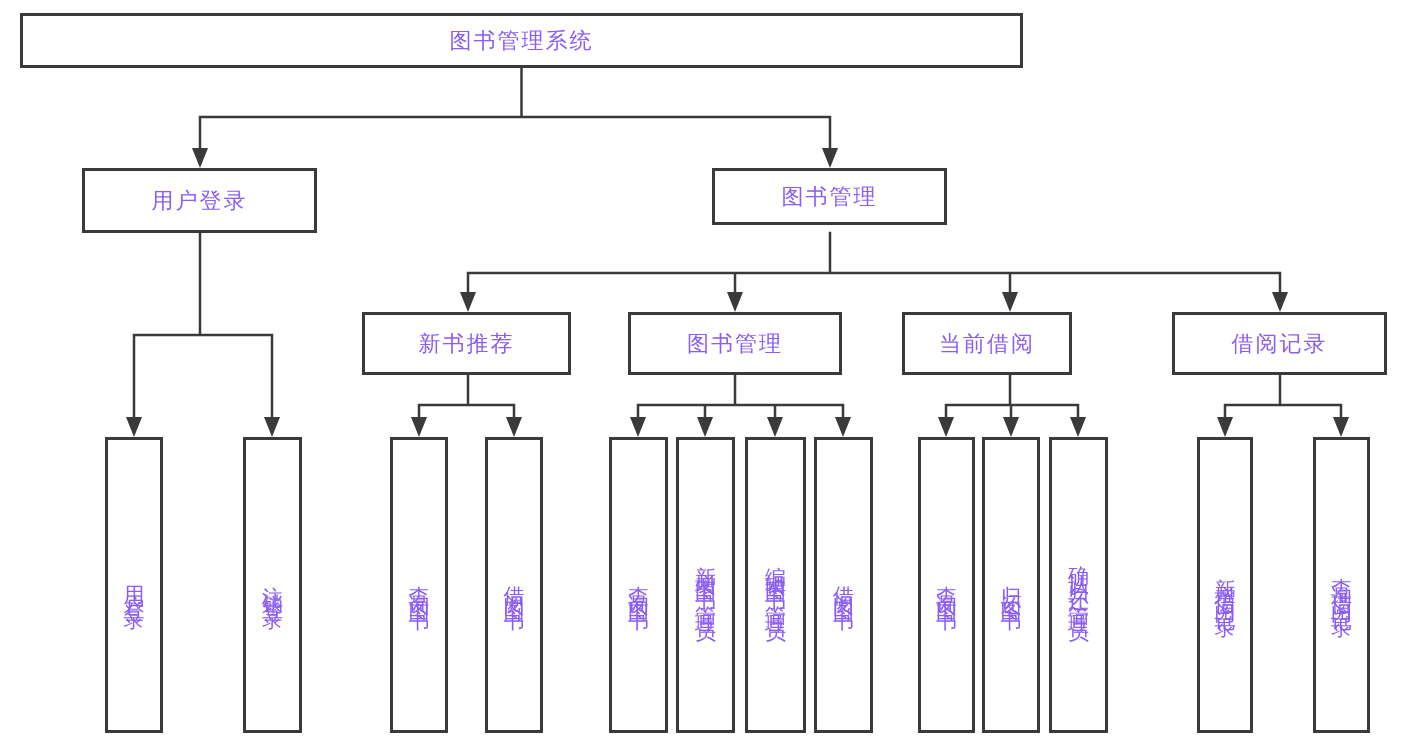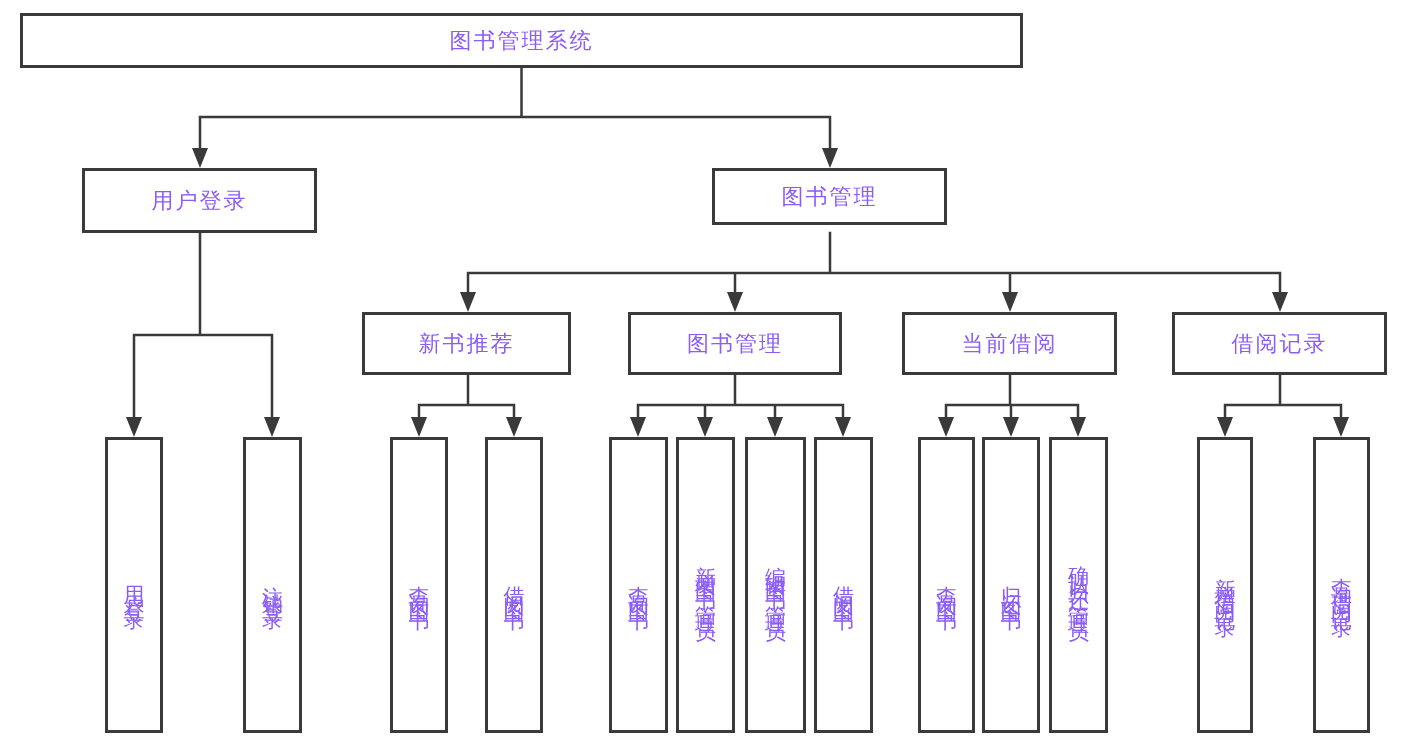--- a/index.html
+++ b/index.html
@@ -79,21 +79,21 @@
     </g>
   </svg>
 
   <div class="node" style="left:20px;top:13px;width:1003px;height:55px;">图书管理系统</div>
 
   <div class="node" style="left:82px;top:168px;width:235px;height:65px;">用户登录</div>
   <div class="node" style="left:712px;top:168px;width:235px;height:57px;">图书管理</div>
 
   <div class="node" style="left:362px;top:312px;width:209px;height:63px;">新书推荐</div>
   <div class="node" style="left:628px;top:312px;width:214px;height:63px;">图书管理</div>
-  <div class="node" style="left:902px;top:312px;width:215px;height:63px;">当前借阅</div>
+  <div class="node" style="left:902px;top:312px;width:170px;height:63px;">当前借阅</div>
   <div class="node" style="left:1172px;top:312px;width:215px;height:63px;">借阅记录</div>
 
   <div class="node v" style="left:105px;top:437px;width:58px;height:296px;">用户登录</div>
   <div class="node v" style="left:243px;top:437px;width:59px;height:296px;">注销登录</div>
 
   <div class="node v" style="left:390px;top:437px;width:58px;height:296px;">查询图书</div>
   <div class="node v" style="left:485px;top:437px;width:58px;height:296px;">借阅图书</div>
 
   <div class="node v" style="left:609px;top:437px;width:59px;height:296px;">查询图书</div>
   <div class="node v" style="left:676px;top:437px;width:59px;height:296px;">新增图书（管理员）</div>

